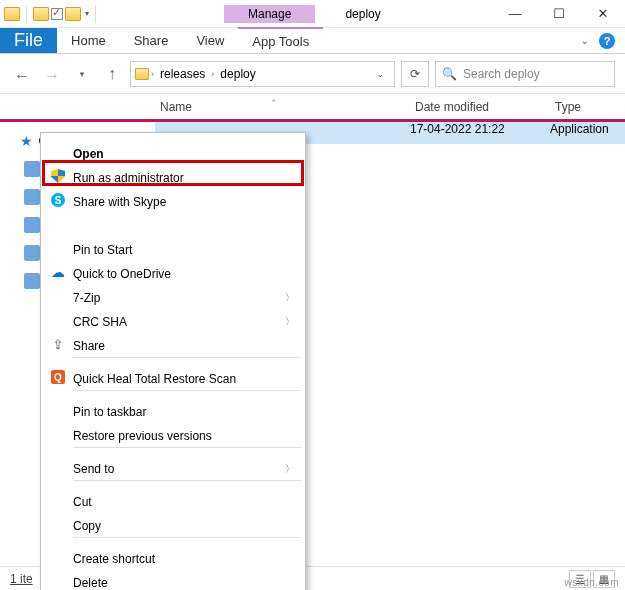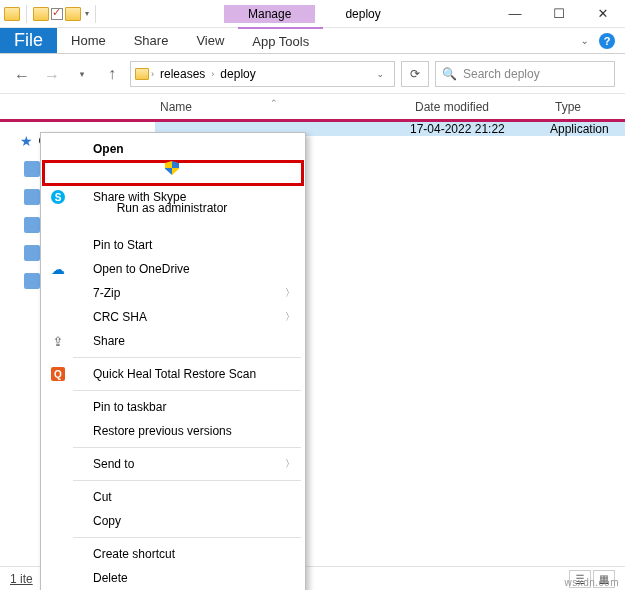--- a/index.html
+++ b/index.html
@@ -45,35 +45,35 @@
   .col-name .sort { position: absolute; left: 110px; top: -2px; font-size: 9px; color: #888; }
   .col-date { width: 140px; }
   .col-type { }
 
   
   .body { display: flex; height: 430px; position: relative; }
   .nav-pane { width: 155px; padding: 8px 6px; }
   .nav-item { display: flex; align-items: center; gap: 6px; padding: 3px 4px 3px 14px; }
   .star { color: #2e78d2; font-size: 14px; }
   .list { flex: 1; }
-  .row { height: 14px; display: flex; align-items: flex-start; }
+  .row { height: 22px; display: flex; align-items: flex-start; }
   .row.sel { background: #cde6f7; }
   .cell-name { width: 255px; padding-left: 6px; }
   .cell-date { width: 140px; }
   .cell-type { }
 
   
   .ctx-menu { position: absolute; left: 40px; top: 132px; width: 266px; background: #fff; border: 1px solid #bfbfbf; box-shadow: 3px 3px 6px rgba(0,0,0,0.25); padding: 4px 2px; z-index: 10; }
-  .ctx-item { height: 24px; display: flex; align-items: center; padding: 0 8px 0 6px; gap: 26px; position: relative; }
+  .ctx-item { height: 24px; display: flex; align-items: flex-end; padding: 0 8px 0 6px; gap: 6px; position: relative; }
   .ctx-ico { width: 18px; height: 18px; display: flex; align-items: center; justify-content: center; font-size: 14px; }
   .ctx-label { flex: 1; }
   .ctx-arrow { color: #555; font-size: 10px; }
   .ctx-sep { height: 1px; background: #e0e0e0; margin: 4px 2px 4px 30px; }
   .ctx-bold { font-weight: 600; }
-  .ctx-highlight { outline: 3px solid #d40000; outline-offset: -2px; flex-direction: column; }
+  .ctx-highlight { outline: 3px solid #d40000; outline-offset: -2px; }
   .shield { position: relative; display:inline-block; width:14px; height:14px; }
   .shield::before { content:""; position:absolute; inset:0; background: conic-gradient(#2b7cd3 0 25%, #ffcc00 0 50%, #2b7cd3 0 75%, #ffcc00 0 100%); clip-path: polygon(50% 0,100% 15%,100% 55%,50% 100%,0 55%,0 15%); }
   .skype { width:14px;height:14px;border-radius:50%;background:#00aff0;color:#fff;display:flex;align-items:center;justify-content:center;font-size:10px;font-weight:bold; }
   .onedrive { color:#0078d4; font-size:14px; }
   .share-ico { color:#555; font-size:13px; }
   .qh { width:14px;height:14px;background:#e85a1a;color:#fff;display:flex;align-items:center;justify-content:center;font-size:10px;font-weight:bold;border-radius:2px; }
 
   
   .status { position: absolute; bottom: 0; left: 0; right: 0; height: 24px; border-top: 1px solid #e0e0e0; display: flex; align-items: center; padding: 0 10px; font-size: 12px; color: #444; background:#fff;text-decoration:underline; }
   .status-right { margin-left: auto; display: flex; gap: 2px; }
@@ -196,21 +196,21 @@
   </div>
   <div class="ctx-item">
     <span class="ctx-ico"></span>
   </div>
   <div class="ctx-item">
     <span class="ctx-ico"></span>
     <span class="ctx-label">Pin to Start</span>
   </div>
   <div class="ctx-item">
     <span class="ctx-ico onedrive">☁</span>
-    <span class="ctx-label">Open to OneDrive</span>
+    <span class="ctx-label">Quick to OneDrive</span>
   </div>
   <div class="ctx-item">
     <span class="ctx-ico"></span>
     <span class="ctx-label">7-Zip</span>
     <span class="ctx-arrow">〉</span>
   </div>
   <div class="ctx-item">
     <span class="ctx-ico"></span>
     <span class="ctx-label">CRC SHA</span>
     <span class="ctx-arrow">〉</span>

